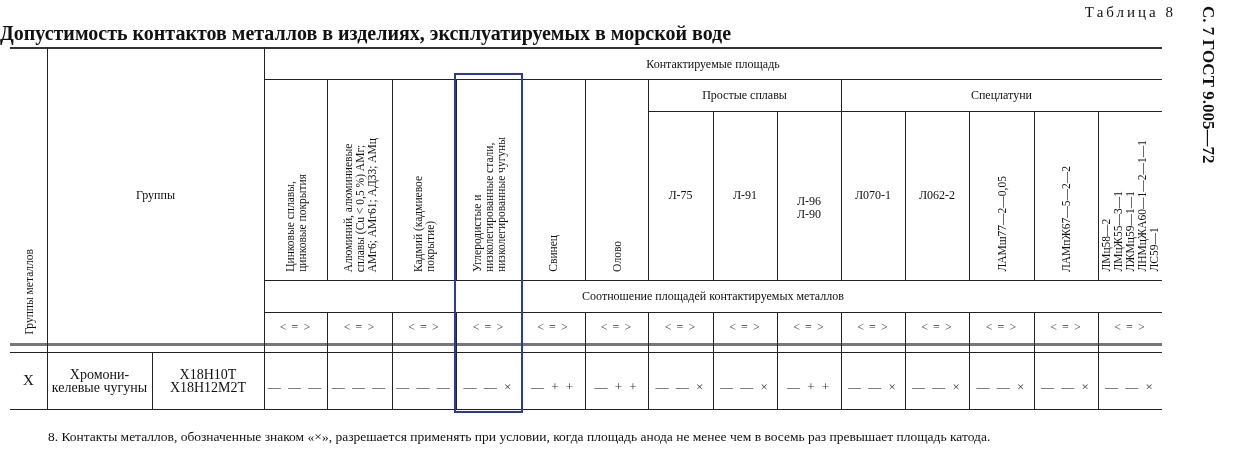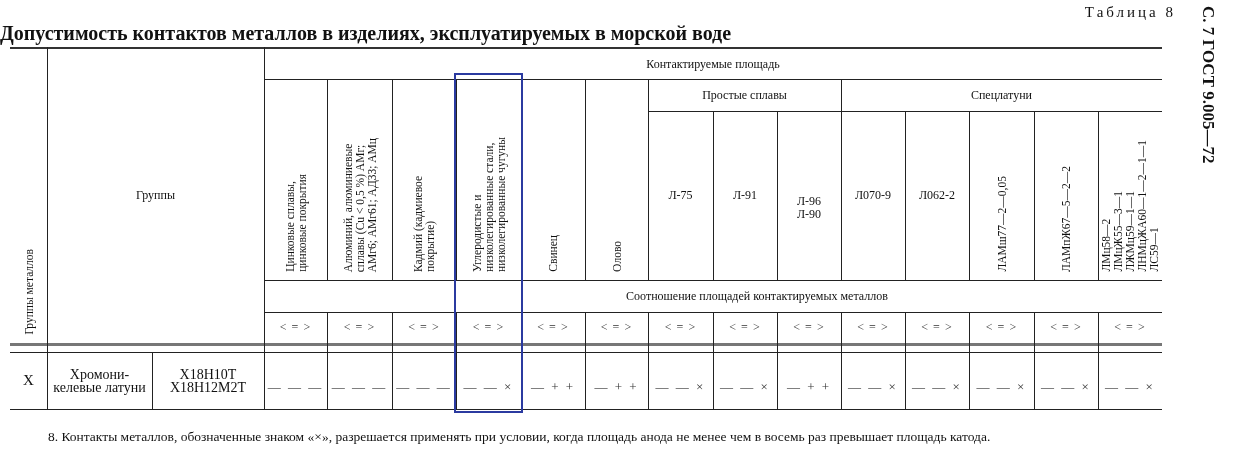--- a/index.html
+++ b/index.html
@@ -71,21 +71,21 @@
     <div class="vline" style="left: 1034px; top: 312px; height: 97px;"></div>
     <div class="vline" style="left: 1098px; top: 111px; height: 169px;"></div>
     <div class="vline" style="left: 1098px; top: 312px; height: 97px;"></div>
     <div class="vtext" style="left: 10px; top: 47px; width: 37px; height: 288px;">
       <span>Группы металлов</span>
     </div>
     <div class="cell " style="left: 47px; top: 47px; width: 217px; height: 296px; white-space: pre-line;">Группы</div>
     <div class="cell " style="left: 264px; top: 49px; width: 898px; height: 30px; white-space: pre-line;">Контактируемые площадь</div>
     <div class="cell " style="left: 648px; top: 79px; width: 193px; height: 32px; white-space: pre-line;">Простые сплавы</div>
     <div class="cell " style="left: 841px; top: 79px; width: 321px; height: 32px; white-space: pre-line;">Спецлатуни</div>
-    <div class="cell " style="left: 264px; top: 280px; width: 898px; height: 32px; white-space: pre-line; padding-left: 44px;">Соотношение площадей контактируемых металлов</div>
+    <div class="cell " style="left: 264px; top: 280px; width: 898px; height: 32px; white-space: pre-line;">Соотношение площадей контактируемых металлов</div>
     <div class="vtext" style="left: 264px; top: 79px; width: 63px; height: 193px;">
       <span>Цинковые сплавы,
 цинковые покрытия</span>
     </div>
     <div class="cell ratio" style="left: 264px; top: 312px; width: 63px; height: 31px; white-space: pre-line;">&lt; = &gt;</div>
     <div class="vtext" style="left: 327px; top: 79px; width: 65px; height: 193px;">
       <span>Алюминий, алюминиевые
 сплавы (Cu &lt; 0,5 %) АМг;
 АМг6; АМг61; АД33; АМц</span>
     </div>
@@ -109,21 +109,21 @@
       <span>Олово</span>
     </div>
     <div class="cell ratio" style="left: 585px; top: 312px; width: 63px; height: 31px; white-space: pre-line;">&lt; = &gt;</div>
     <div class="cell " style="left: 648px; top: 111px; width: 65px; height: 169px; white-space: pre-line;">Л-75</div>
     <div class="cell ratio" style="left: 648px; top: 312px; width: 65px; height: 31px; white-space: pre-line;">&lt; = &gt;</div>
     <div class="cell " style="left: 713px; top: 111px; width: 64px; height: 169px; white-space: pre-line;">Л-91</div>
     <div class="cell ratio" style="left: 713px; top: 312px; width: 64px; height: 31px; white-space: pre-line;">&lt; = &gt;</div>
     <div class="cell " style="left: 777px; top: 111px; width: 64px; height: 169px; white-space: pre-line; margin-top: 12px;">Л-96
 Л-90</div>
     <div class="cell ratio" style="left: 777px; top: 312px; width: 64px; height: 31px; white-space: pre-line;">&lt; = &gt;</div>
-    <div class="cell " style="left: 841px; top: 111px; width: 64px; height: 169px; white-space: pre-line;">Л070-9</div>
+    <div class="cell " style="left: 841px; top: 111px; width: 64px; height: 169px; white-space: pre-line;">Л070-1</div>
     <div class="cell ratio" style="left: 841px; top: 312px; width: 64px; height: 31px; white-space: pre-line;">&lt; = &gt;</div>
     <div class="cell " style="left: 905px; top: 111px; width: 64px; height: 169px; white-space: pre-line;">Л062-2</div>
     <div class="cell ratio" style="left: 905px; top: 312px; width: 64px; height: 31px; white-space: pre-line;">&lt; = &gt;</div>
     <div class="vtext" style="left: 969px; top: 111px; width: 65px; height: 161px;">
       <span>ЛАМш77—2—0,05</span>
     </div>
     <div class="cell ratio" style="left: 969px; top: 312px; width: 65px; height: 31px; white-space: pre-line;">&lt; = &gt;</div>
     <div class="vtext" style="left: 1034px; top: 111px; width: 64px; height: 161px;">
       <span>ЛАМпЖ67—5—2—2</span>
     </div>
@@ -131,21 +131,21 @@
     <div class="vtext" style="left: 1098px; top: 111px; width: 64px; height: 161px;">
       <span>ЛМц58—2
 ЛМцЖ55—3—1
 ЛЖМц59—1—1
 ЛНМцЖА60—1—2—1—1
 ЛС59—1</span>
     </div>
     <div class="cell ratio" style="left: 1098px; top: 312px; width: 64px; height: 31px; white-space: pre-line;">&lt; = &gt;</div>
     <div class="cell " style="left: 10px; top: 352px; width: 37px; height: 57px; white-space: pre-line; font-size: 15px;">X</div>
     <div class="cell " style="left: 47px; top: 352px; width: 105px; height: 57px; white-space: pre-line; font-size: 14px;">Хромони-
-келевые латуни</div>
+келевые чугуны</div>
     <div class="cell " style="left: 152px; top: 352px; width: 112px; height: 57px; white-space: pre-line; font-size: 14px;">Х18Н10Т
 Х18Н12М2Т</div>
     <div class="cell val" style="left: 264px; top: 364px; width: 63px; height: 45px; white-space: pre-line;">— — —</div>
     <div class="cell val" style="left: 327px; top: 364px; width: 65px; height: 45px; white-space: pre-line;">— — —</div>
     <div class="cell val" style="left: 392px; top: 364px; width: 64px; height: 45px; white-space: pre-line;">— — —</div>
     <div class="cell val" style="left: 456px; top: 364px; width: 65px; height: 45px; white-space: pre-line;">— — ×</div>
     <div class="cell val" style="left: 521px; top: 364px; width: 64px; height: 45px; white-space: pre-line;">— + +</div>
     <div class="cell val" style="left: 585px; top: 364px; width: 63px; height: 45px; white-space: pre-line;">— + +</div>
     <div class="cell val" style="left: 648px; top: 364px; width: 65px; height: 45px; white-space: pre-line;">— — ×</div>
     <div class="cell val" style="left: 713px; top: 364px; width: 64px; height: 45px; white-space: pre-line;">— — ×</div>

